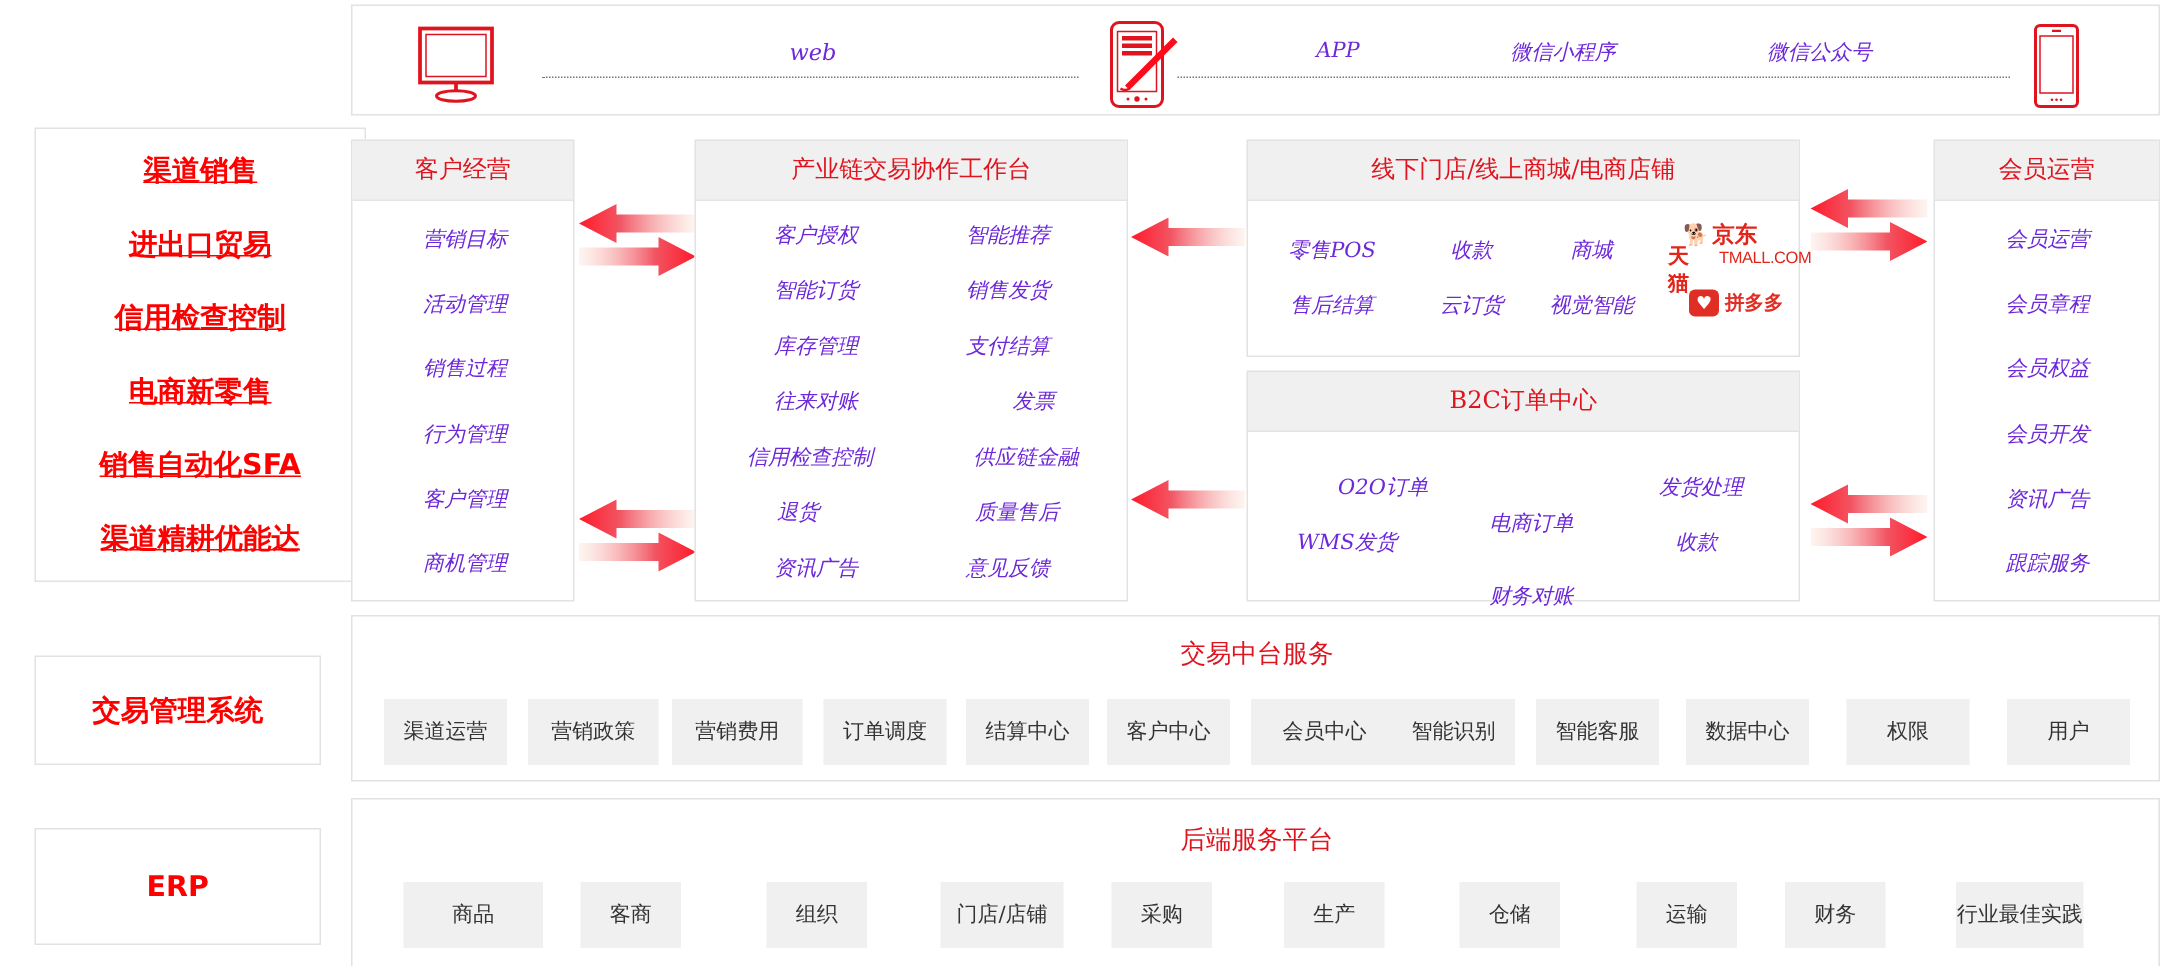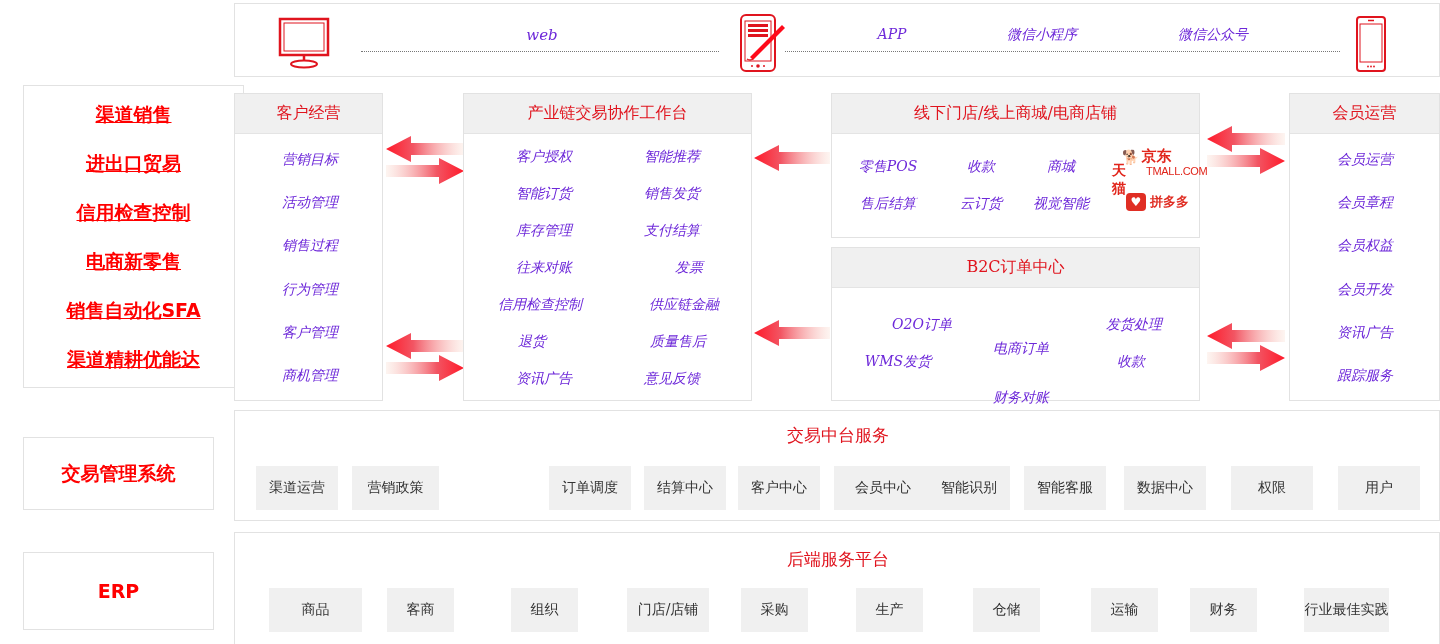--- a/index.html
+++ b/index.html
@@ -199,20 +199,21 @@
   <span class="txt" style="left:75px;top:187px;">会员开发</span>
   <span class="txt" style="left:75px;top:230px;">资讯广告</span>
   <span class="txt" style="left:75px;top:273px;">跟踪服务</span>
 </div>
 
 <div class="box" style="left:234px;top:410px;width:1206px;height:111px;">
   <span class="section-title" style="left:603px;top:13px;">交易中台服务</span>
   <div class="abs" style="left:0;top:55px;width:100%;height:44px;">
     <div class="chip" style="left:21px;width:82px;">渠道运营</div>
     <div class="chip" style="left:117px;width:87px;">营销政策</div>
+    <div class="chip" style="left:213px;width:87px;">营销费用</div>
     <div class="chip" style="left:314px;width:82px;">订单调度</div>
     <div class="chip" style="left:409px;width:82px;">结算中心</div>
     <div class="chip" style="left:503px;width:82px;">客户中心</div>
     <div class="chip" style="left:599px;width:98px;">会员中心</div>
     <div class="chip" style="left:693px;width:82px;">智能识别</div>
     <div class="chip" style="left:789px;width:82px;">智能客服</div>
     <div class="chip" style="left:889px;width:82px;">数据中心</div>
     <div class="chip" style="left:996px;width:82px;">权限</div>
     <div class="chip" style="left:1103px;width:82px;">用户</div>
   </div>

